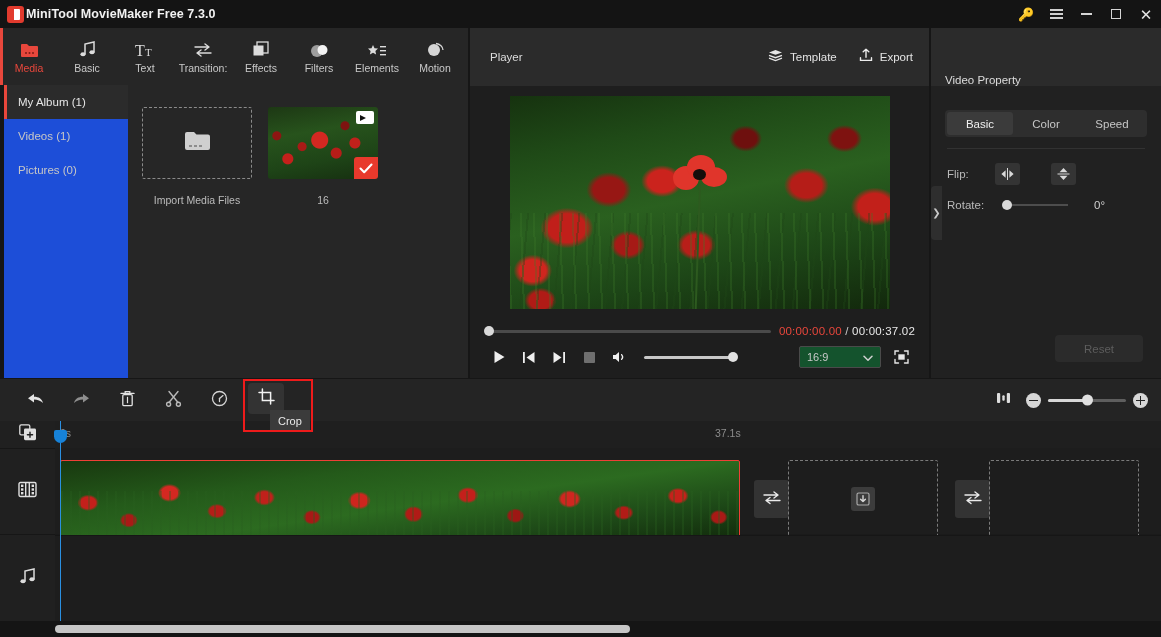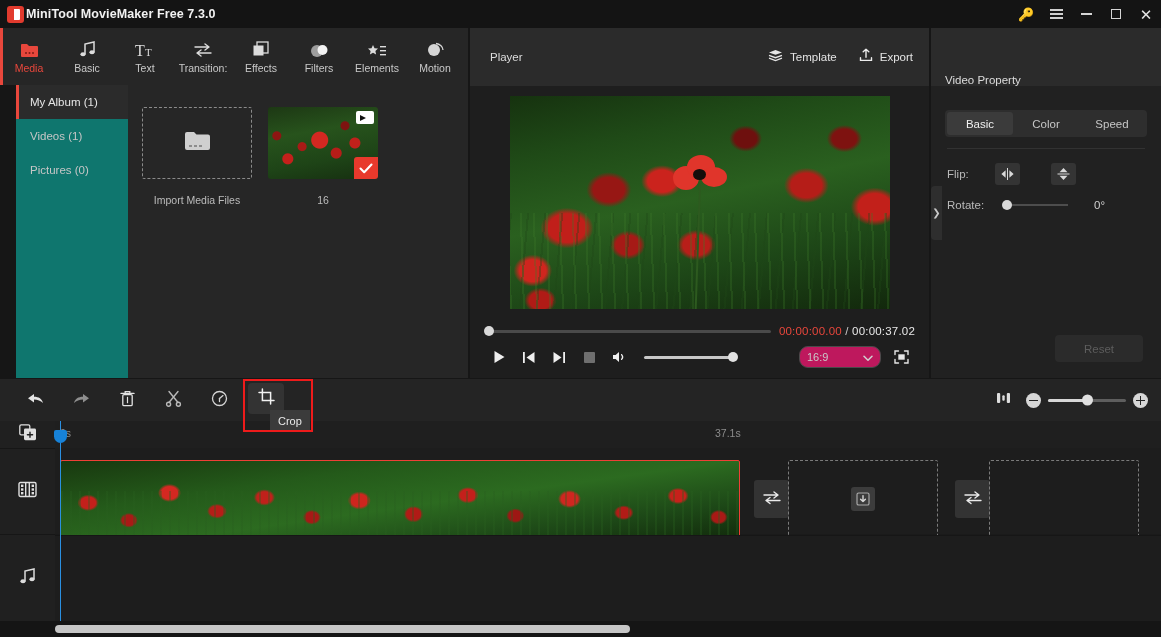--- a/index.html
+++ b/index.html
@@ -64,22 +64,22 @@
   .nav-item .nav-lbl { font-size: 10.5px; color: #c9c9c9; white-space: nowrap; }
   .nav-item.active .nav-lbl { color: #e8473c; }
   .nav-ico { height: 18px; display: flex; align-items: flex-end; justify-content: center; }
   .nav-item.active::after {
     content: ""; position: absolute; left: 0; bottom: 0; width: 3px; height: 57px;
     background: #e8473c;
   }
 
   
   .albumcol {
-    position: absolute; left: 16px; top: 85px; width: 128px; height: 293px;
-    background: #0f766e;
+    position: absolute; left: 4px; top: 85px; width: 128px; height: 293px;
+    background: #1d4ed8;
   }
   .album-item {
     height: 34px; display: flex; align-items: center; padding-left: 14px;
     font-size: 11.5px; color: #c6c6c6; position: relative; cursor: default;
   }
   .album-item.active { background: #2b2b2b; color: #e6e6e6; }
   .album-item.active::before {
     content: ""; position: absolute; left: 0; top: 0; width: 3px; height: 34px;
     background: #e8473c;
   }
@@ -211,22 +211,22 @@
   }
   .vol-track {
     width: 90px; height: 3px; background: #c8c8c8; border-radius: 2px; position: relative;
     margin-left: 10px; cursor: default;
   }
   .vol-knob {
     position: absolute; right: -4px; top: 50%; transform: translateY(-50%);
     width: 10px; height: 10px; border-radius: 50%; background: #e2e2e2;
   }
   .ratio-sel {
-    margin-left: auto; width: 82px; height: 22px; background: #be185d;
-    border: 1px solid #4a4a4a; border-radius: 9px; display: flex; align-items: center;
+    margin-left: auto; width: 82px; height: 22px; background: #14532d;
+    border: 1px solid #4a4a4a; border-radius: 2px; display: flex; align-items: center;
     padding: 0 7px; cursor: default;
   }
   .ratio-sel .val { font-size: 11px; color: #c9c9c9; }
   .ratio-sel .chev { margin-left: auto; }
   .fsbtn { width: 28px; height: 26px; display:flex; align-items:center; justify-content:center; margin-left: 6px; cursor: default; }
 
   
   .proppanel {
     position: absolute; left: 931px; top: 28px; width: 230px; height: 350px;
     background: #212121;

